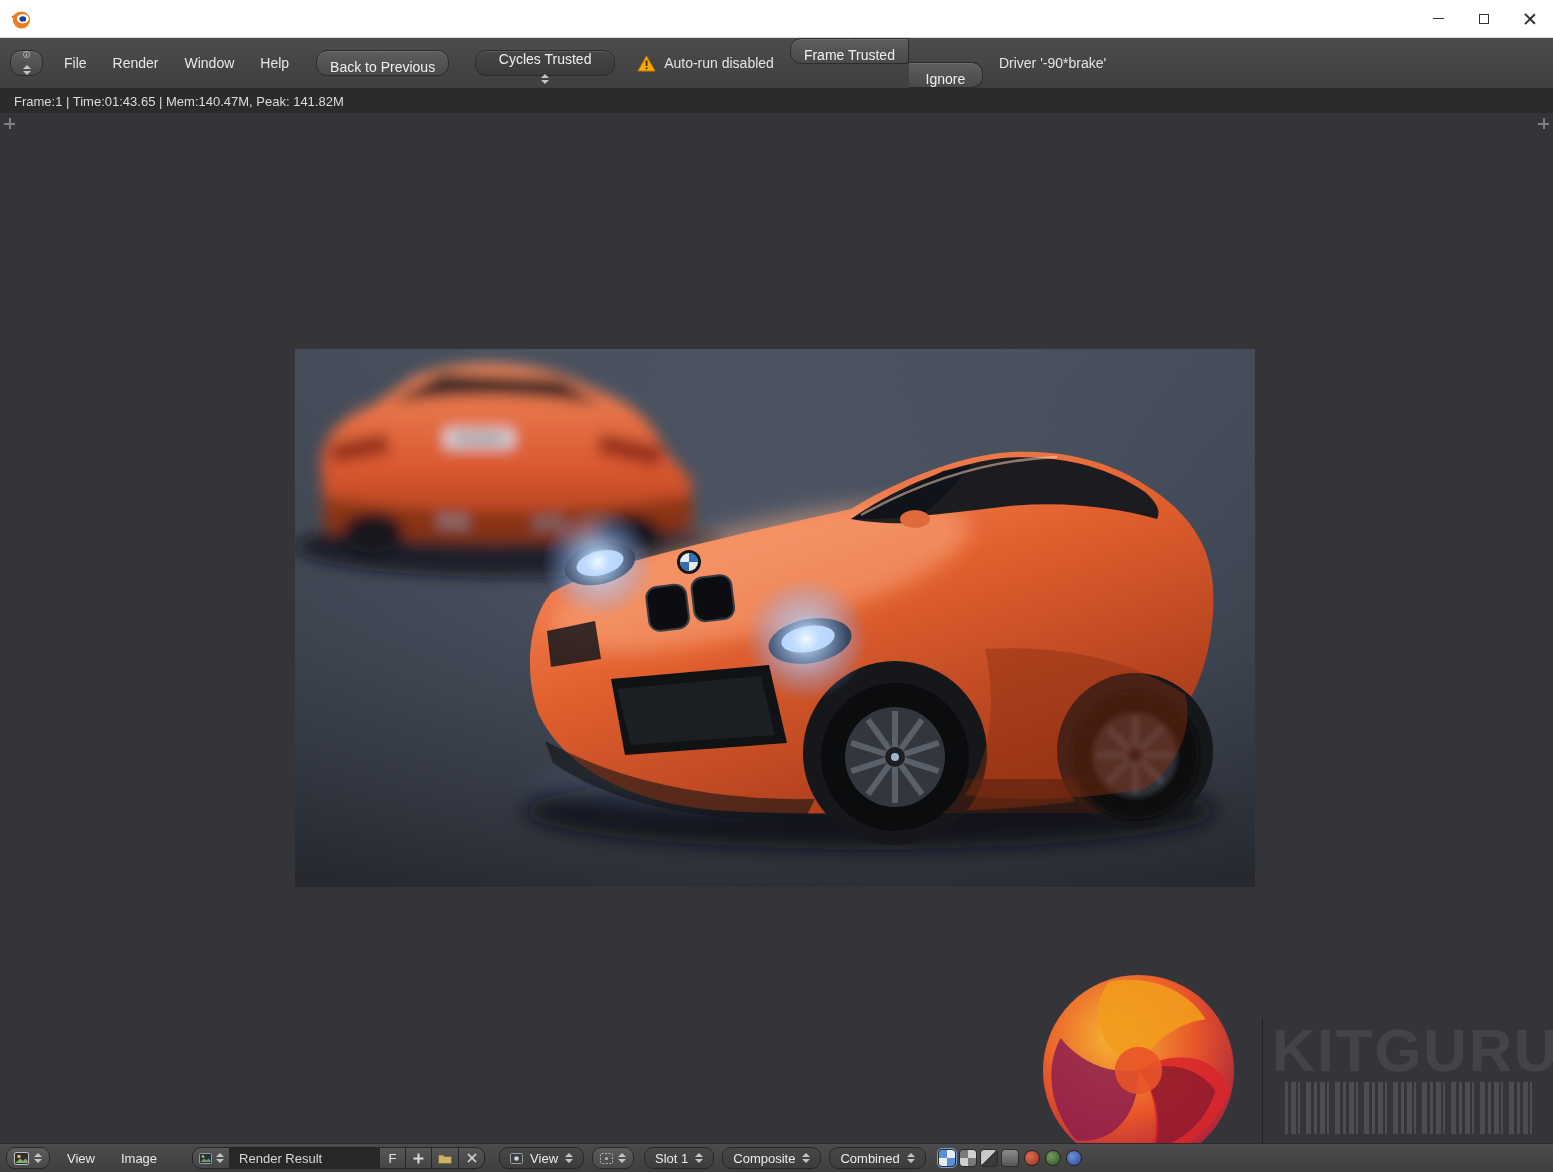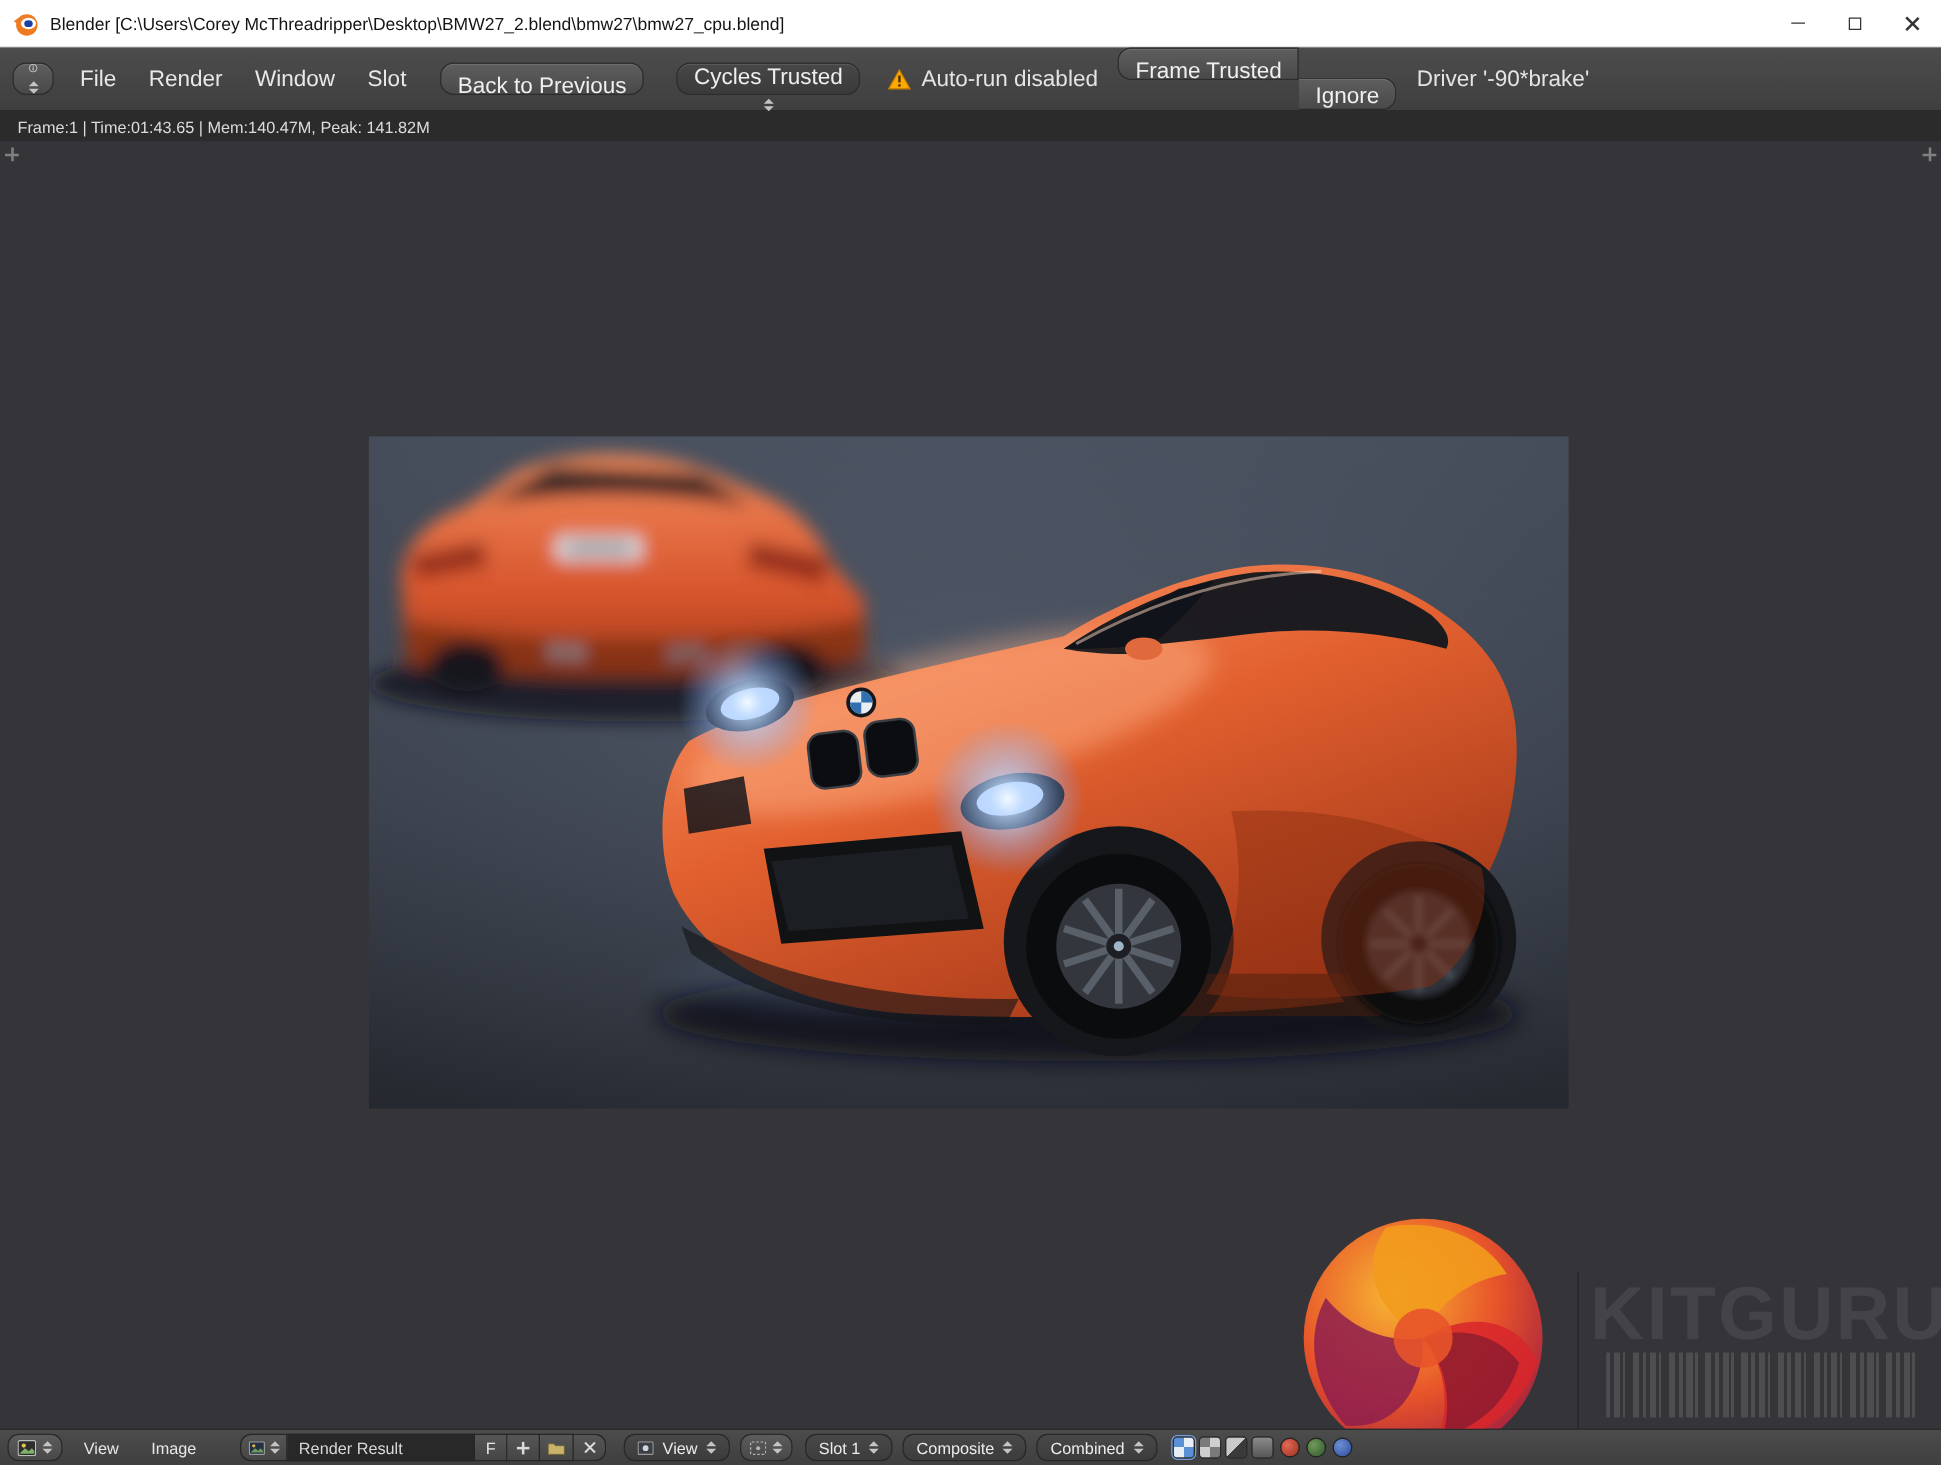--- a/index.html
+++ b/index.html
@@ -19,21 +19,21 @@
   .win-btn { width:46px; height:100%; display:flex; align-items:center; justify-content:center; }
   .ic-min { width:11px; height:1px; background:#333; }
   .ic-max { width:10px; height:10px; border:1px solid #333; }
   .ic-close { position:relative; width:12px; height:12px; }
   .ic-close::before,.ic-close::after { content:""; position:absolute; left:5px; top:-1px;
       width:1.5px; height:14px; background:#333; }
   .ic-close::before { transform:rotate(45deg); } .ic-close::after { transform:rotate(-45deg); }
 
   
   .bheader { background:linear-gradient(#4c4c4c,#3f3f3f); border-bottom:1px solid #2b2b2b;
-             display:flex; align-items:center; color:#e4e4e4; font-size:18px; }
+             display:flex; align-items:center; color:#e4e4e4; font-size:14px; }
   .info-header { flex:0 0 37px; padding:0 10px; }
   .image-header { flex:0 0 29px; padding:0 6px; font-size:13px; position:relative; z-index:10;
                   border-top:1px solid #2b2b2b; border-bottom:none; }
   .menu-label { padding:0 13px; color:#e8e8e8; white-space:nowrap; }
   .hbtn { background:linear-gradient(#5e5e5e,#494949); border:1px solid #2c2c2c; border-radius:11px;
           height:26px; display:inline-flex; align-items:center; gap:7px; padding:0 13px;
           color:#efefef; box-shadow:inset 0 1px 0 rgba(255,255,255,.10); white-space:nowrap;flex-direction:column; }
   .hbtn.dark { background:linear-gradient(#474747,#3a3a3a); }
   .btn-group { display:inline-flex; }
   .btn-group .hbtn { border-radius:0; border-left-width:0; }
@@ -105,21 +105,20 @@
 
   <div class="titlebar">
     <span style="display:inline-flex;">
       <svg width="22" height="22" viewBox="0 0 22 22">
         <path d="M2 9 L9 4 L12 6 L5 11 Z" fill="#ee7a22"></path>
         <circle cx="12.5" cy="12" r="8.6" fill="#ee7a22"></circle>
         <ellipse cx="13.8" cy="10.8" rx="6" ry="4.6" fill="#ffffff"></ellipse>
         <ellipse cx="13.8" cy="10.9" rx="3.4" ry="2.7" fill="#1b3fa0"></ellipse>
       </svg>
     </span>
-    <span class="title-text">Blender [C:\Users\Corey McThreadripper\Desktop\BMW27_2.blend\bmw27\bmw27_cpu.blend]</span>
     <div class="win-controls">
       <div class="win-btn">
           <span class="ic-min"></span>
         </div>
       <div class="win-btn">
           <span class="ic-max"></span>
         </div>
       <div class="win-btn">
           <span class="ic-close"></span>
         </div>
@@ -134,21 +133,21 @@
         <rect x="6.7" y="3.2" width="1.8" height="1.9" fill="#d8d8d8"></rect>
       </svg>
       <span class="updn">
           <i class="u"></i>
           <i class="d"></i>
         </span>
     </div>
     <span class="menu-label gap8">File</span>
     <span class="menu-label">Render</span>
     <span class="menu-label">Window</span>
-    <span class="menu-label">Slot</span>
+    <span class="menu-label">Help</span>
 
     <div class="hbtn gap14">
       <svg width="16" height="14" viewBox="0 0 16 14">
         <rect x="1" y="1" width="3" height="12" rx="1" fill="#cfcfcf"></rect>
         <path d="M14 7 H6 M9.5 3.5 L6 7 L9.5 10.5" stroke="#cfcfcf" stroke-width="1.8" fill="none"></path>
       </svg>
       <span>Back to Previous</span>
     </div>
 
     <div class="hbtn dark gap26" style="min-width:140px; justify-content:space-between;">

